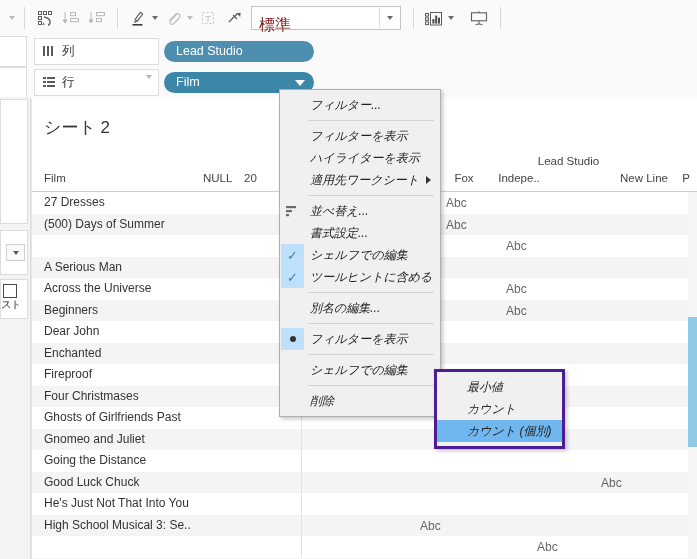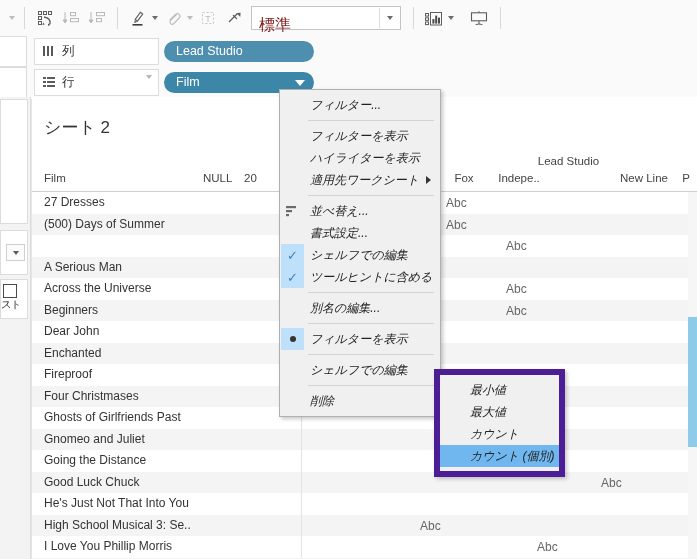--- a/index.html
+++ b/index.html
@@ -131,21 +131,21 @@
   .chk{color:#3c7fbe;font-size:13px;line-height:1;}
   .radiodot{width:6px;height:6px;border-radius:50%;background:#333;}
   .msep{height:1px;background:#d3d3d3;margin:4px 6px 4px 28px;}
   .subarrow{position:absolute;right:9px;top:7px;width:0;height:0;
     border-top:4px solid transparent;border-bottom:4px solid transparent;border-left:5px solid #333;}
   .sorticon{position:absolute;left:4px;top:5px;}
 
   
   .submenu{
     position:absolute;left:434px;top:369px;width:131px;
-    background:#f0f0f0;border:6px solid #4c1d95;
+    background:#f0f0f0;border:3px solid #4c1d95;
     box-shadow:2px 2px 4px rgba(0,0,0,.22);
     padding:4px 0;box-sizing:border-box;
   }
   .submenu .mi .mlabel{margin-left:30px;}
 </style>
 </head>
 <body>
 
 <div class="app">
 
@@ -387,21 +387,20 @@
           <span class="abc" style="left:569px;">Abc</span>
         </div>
       <div class="drow">
           <span class="fname">He's Just Not That Into You</span>
         </div>
       <div class="drow alt">
           <span class="fname">High School Musical 3: Se..</span>
           <span class="abc" style="left:388px;">Abc</span>
         </div>
       <div class="drow">
-          <span class="fname">I Love You Phillip Morris</span>
           <span class="abc" style="left:505px;">Abc</span>
         </div>
       <div class="drow alt"></div>
     </div>
 
     <div class="gridline" style="left:270px;height:366px;"></div>
 
     <div class="vscroll">
       <div class="vthumb"></div>
     </div>
@@ -474,23 +473,20 @@
     <div class="mi">
       <span class="mlabel">削除</span>
     </div>
   </div>
 
   <div class="submenu">
     <div class="mi">
       <span class="mlabel">最小値</span>
     </div>
     <div class="mi">
-      <span class="mlabel">最大値</span>
-    </div>
-    <div class="mi">
       <span class="mlabel">カウント</span>
     </div>
     <div class="mi highlight">
       <span class="mlabel">カウント (個別)</span>
     </div>
   </div>
 
 </div>
 
 </body></html>

